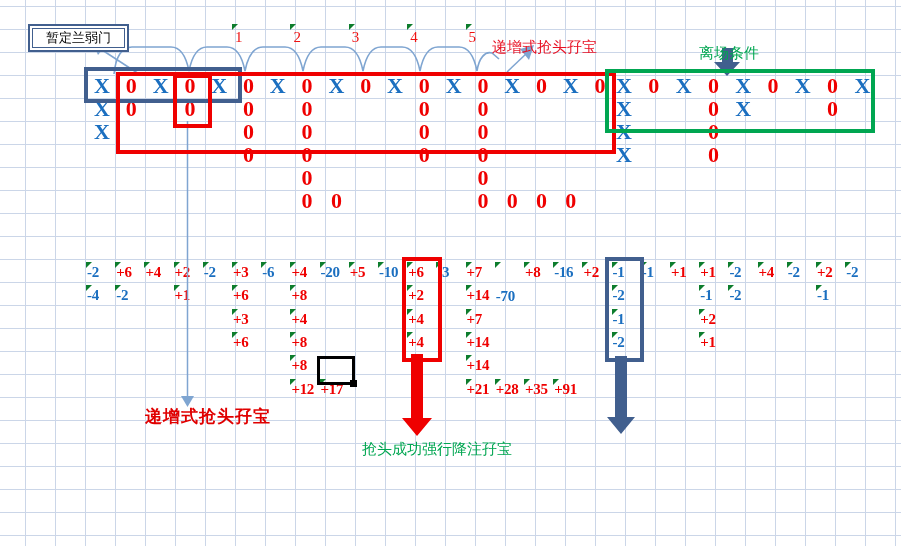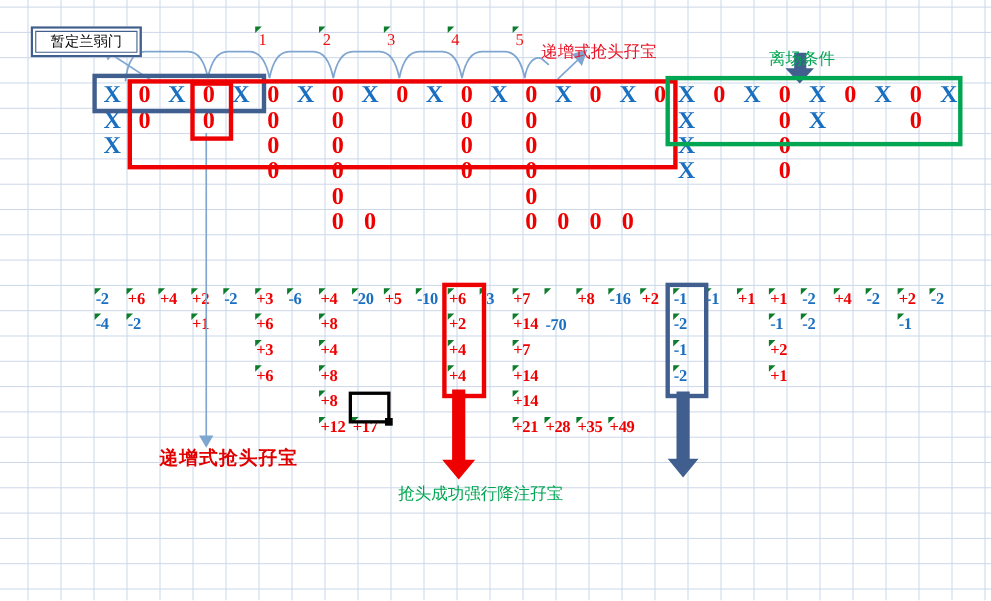--- a/index.html
+++ b/index.html
@@ -201,21 +201,21 @@
       <div class="num" style="left: 291.4px; top: 379.5px; color: rgb(239, 0, 0);">+12</div>
       <div class="tri" style="left: 319.6px; top: 378.5px;"></div>
       <div class="num" style="left: 320.6px; top: 379.5px; color: rgb(239, 0, 0);">+17</div>
       <div class="tri" style="left: 465.6px; top: 378.5px;"></div>
       <div class="num" style="left: 466.6px; top: 379.5px; color: rgb(239, 0, 0);">+21</div>
       <div class="tri" style="left: 494.8px; top: 378.5px;"></div>
       <div class="num" style="left: 495.8px; top: 379.5px; color: rgb(239, 0, 0);">+28</div>
       <div class="tri" style="left: 524px; top: 378.5px;"></div>
       <div class="num" style="left: 525px; top: 379.5px; color: rgb(239, 0, 0);">+35</div>
       <div class="tri" style="left: 553.2px; top: 378.5px;"></div>
-      <div class="num" style="left: 554.2px; top: 379.5px; color: rgb(239, 0, 0);">+49</div>
+      <div class="num" style="left: 554.2px; top: 379.5px; color: rgb(239, 0, 0);">+91</div>
       <div class="tri" style="left: 232px; top: 24px;"></div>
       <div class="hdr" style="left: 235px; top: 28px;">1</div>
       <div class="tri" style="left: 290.4px; top: 24px;"></div>
       <div class="hdr" style="left: 293.4px; top: 28px;">2</div>
       <div class="tri" style="left: 348.8px; top: 24px;"></div>
       <div class="hdr" style="left: 351.8px; top: 28px;">3</div>
       <div class="tri" style="left: 407.2px; top: 24px;"></div>
       <div class="hdr" style="left: 410.2px; top: 28px;">4</div>
       <div class="tri" style="left: 465.6px; top: 24px;"></div>
       <div class="hdr" style="left: 468.6px; top: 28px;">5</div>

